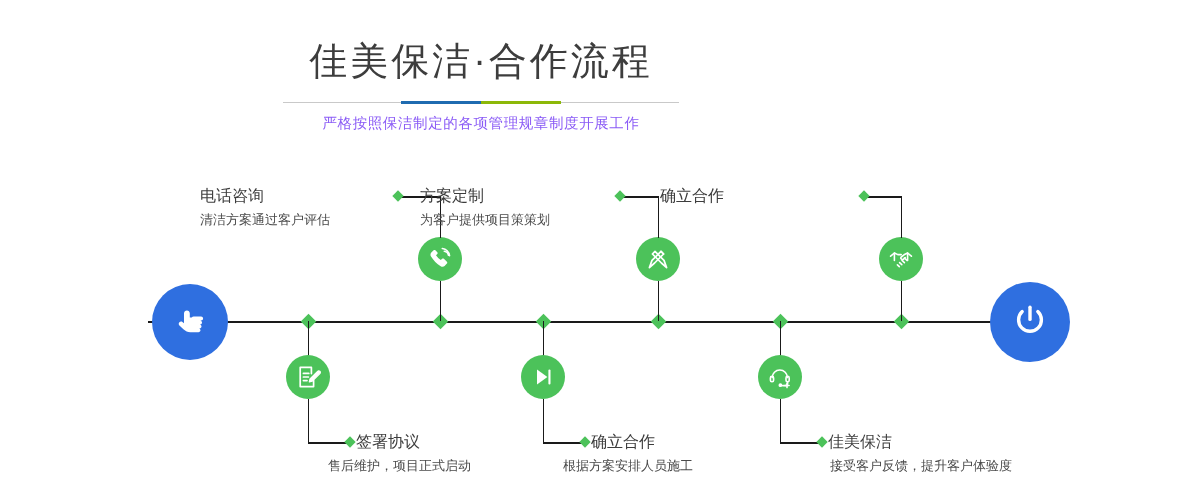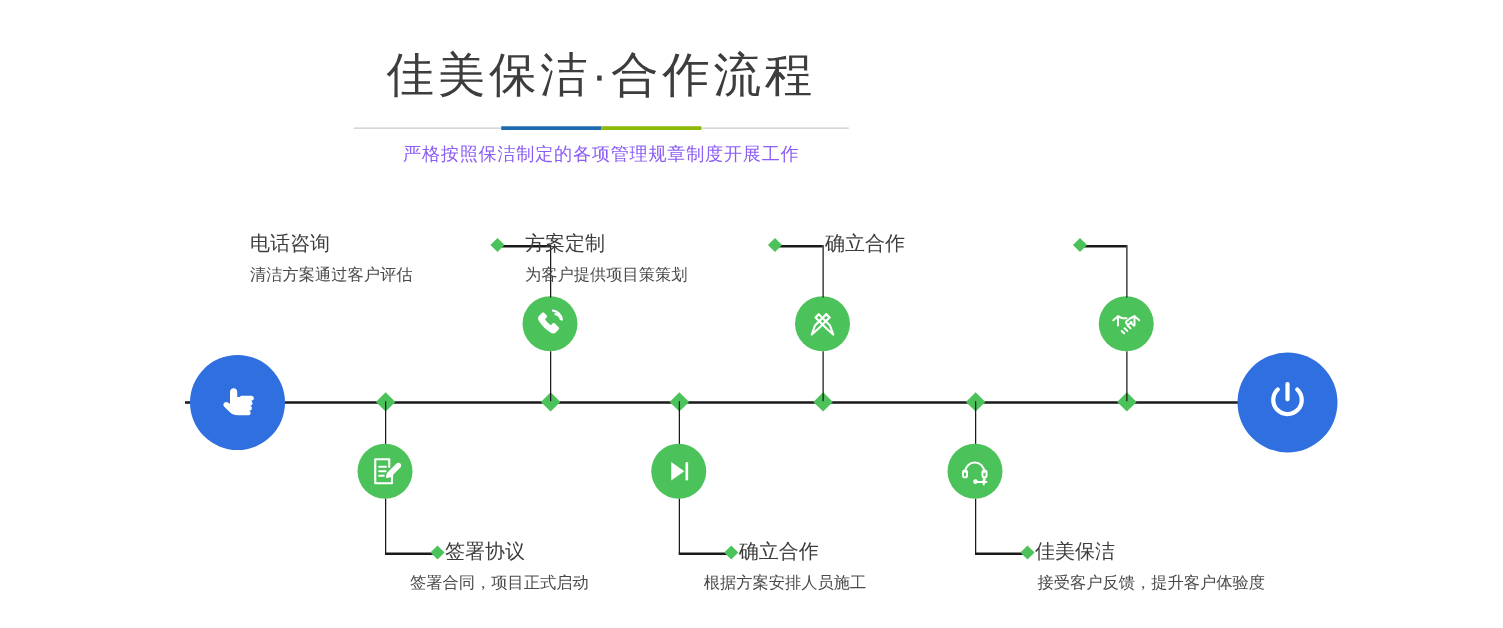--- a/index.html
+++ b/index.html
@@ -127,21 +127,21 @@
         <path d="M8.4 9.4h5.4M8.4 13h5M8.4 16.6h3.6"></path>
         <path d="M22.6 7.3 15 14.9l-.7 3 3-.7 7.6-7.6a1.6 1.6 0 0 0 0-2.3 1.6 1.6 0 0 0-2.3 0z" fill="#ffffff" stroke="#ffffff" stroke-width="1.2"></path>
       </svg>
     </span>
   </div>
   <div class="vline" style="left:307.5px;top:399px;height:44px;"></div>
   <div class="hline" style="left:307.5px;top:442px;width:42px;"></div>
   <div class="dot" style="left:346px;top:438px;"></div>
   <div class="labelgrp bot" style="left:356px;top:434px;">
     <div class="lead">签署协议</div>
-    <div class="desc" style="margin-left:-28px;">签署合同，项目正式启动</div>
+    <div class="desc" style="margin-left:-28px;">售后维护，项目正式启动</div>
   </div>
 
   <div class="node" style="left:653px;top:316px;"></div>
   <div class="vline" style="left:657.5px;top:281px;height:40px;"></div>
   <div class="icon" style="left:636px;top:237px;">
     <span>
       <svg width="26" height="26" viewBox="0 0 26 26" fill="none" stroke="#ffffff" stroke-width="1.7" stroke-linecap="round" stroke-linejoin="round">
         <path d="M4.4 21.6 7 14.4l9-9 2.6 2.6-9 9-5.2 4.6z"></path>
         <path d="M16 5.4 18.6 8"></path>
         <path d="M21.6 21.6 19 14.4l-9-9L7.4 8l9 9 5.2 4.6z"></path>

